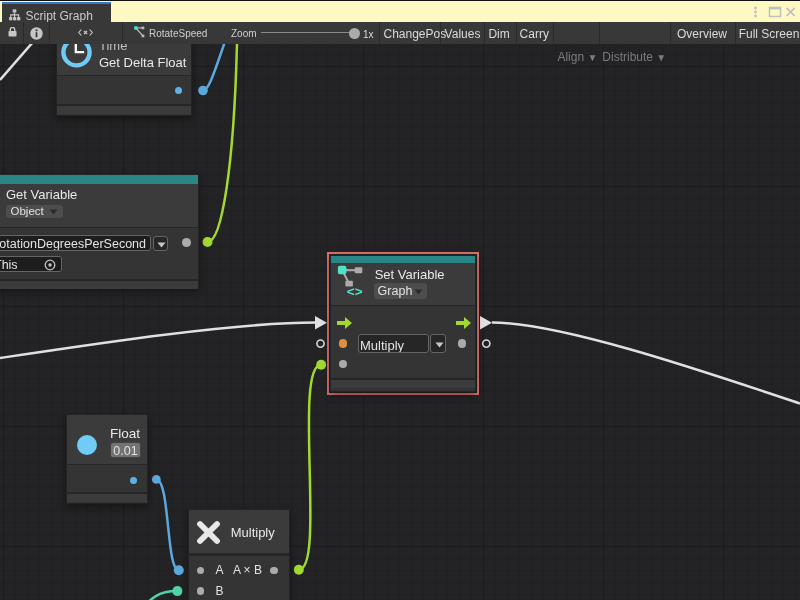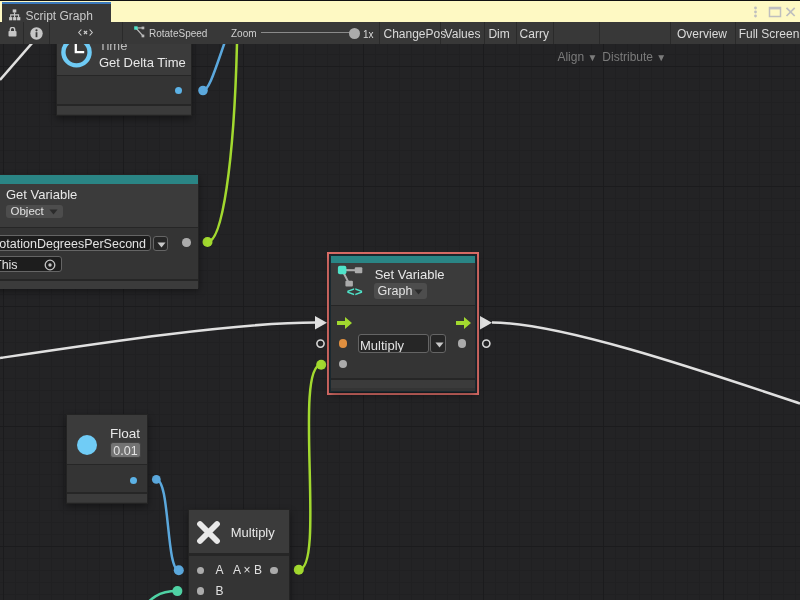--- a/index.html
+++ b/index.html
@@ -77,21 +77,21 @@
     <circle cx="486.3" cy="343.6" r="3.6" fill="none" stroke="#D8D8D8" stroke-width="1.6"></circle>
   </svg>
 
   <div class="node" id="n-gdt" style="left:56px; top:-8px; width:136px; height:80px;">
     <div class="nhead" style="height:38px;">
       <svg class="abs" style="left:3px; top:-1px;" width="33" height="33" viewBox="0 0 33 33">
         <circle cx="16.5" cy="16.3" r="13.1" fill="none" stroke="#6FCBF5" stroke-width="4.4"></circle>
         <path d="M 15.8,16.8 L 15.8,7.5 M 14.7,16.2 L 24.2,16.2" stroke="#FFFFFF" stroke-width="2.3" fill="none"></path>
       </svg>
       <div class="nsmall" style="left:42px; top:1px;">Time</div>
-      <div class="ntitle" style="left:42px; top:17.5px;">Get Delta Time</div>
+      <div class="ntitle" style="left:42px; top:17.5px;">Get Delta Float</div>
     </div>
     <div class="nbody" style="height:29px;">
       <div class="port" style="left:118.2px; top:11px; width:7px; height:7px; background:#5CB2E6;"></div>
     </div>
     <div class="nfoot"></div>
   </div>
 
   <div class="node" id="n-gv" style="left:-70px; top:130px; width:269px; height:114px;">
     <div style="height:8.5px; background:#2A8585;"></div>
     <div class="nhead" style="height:43px;">

